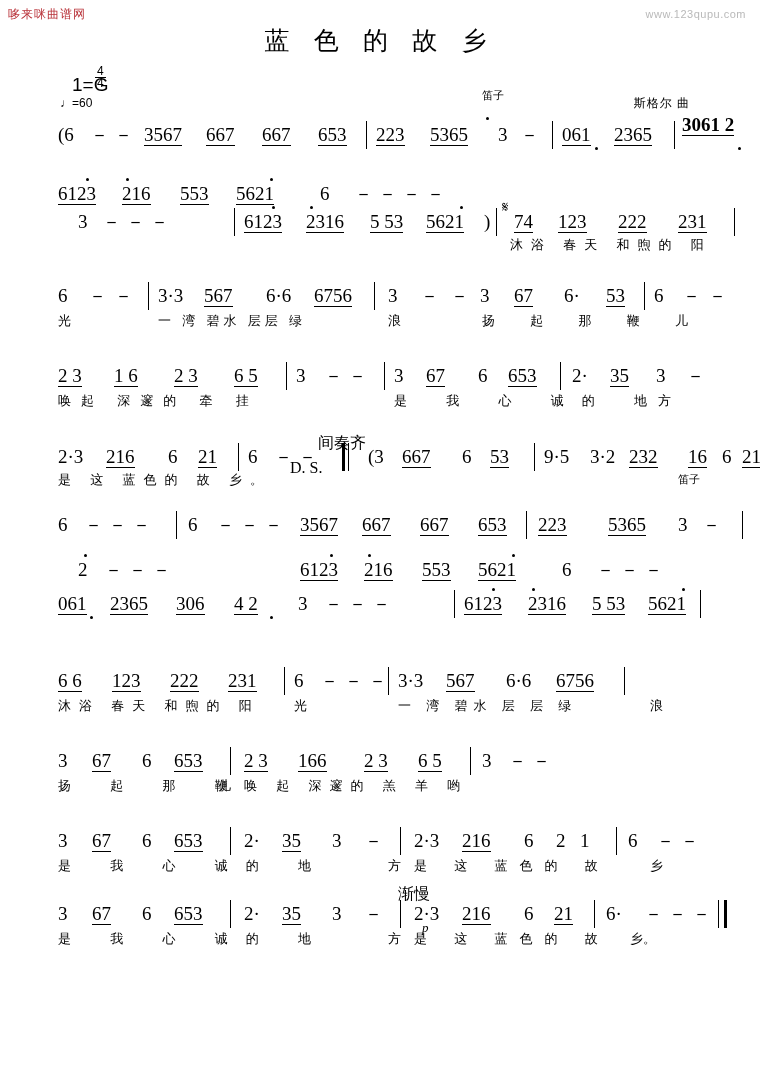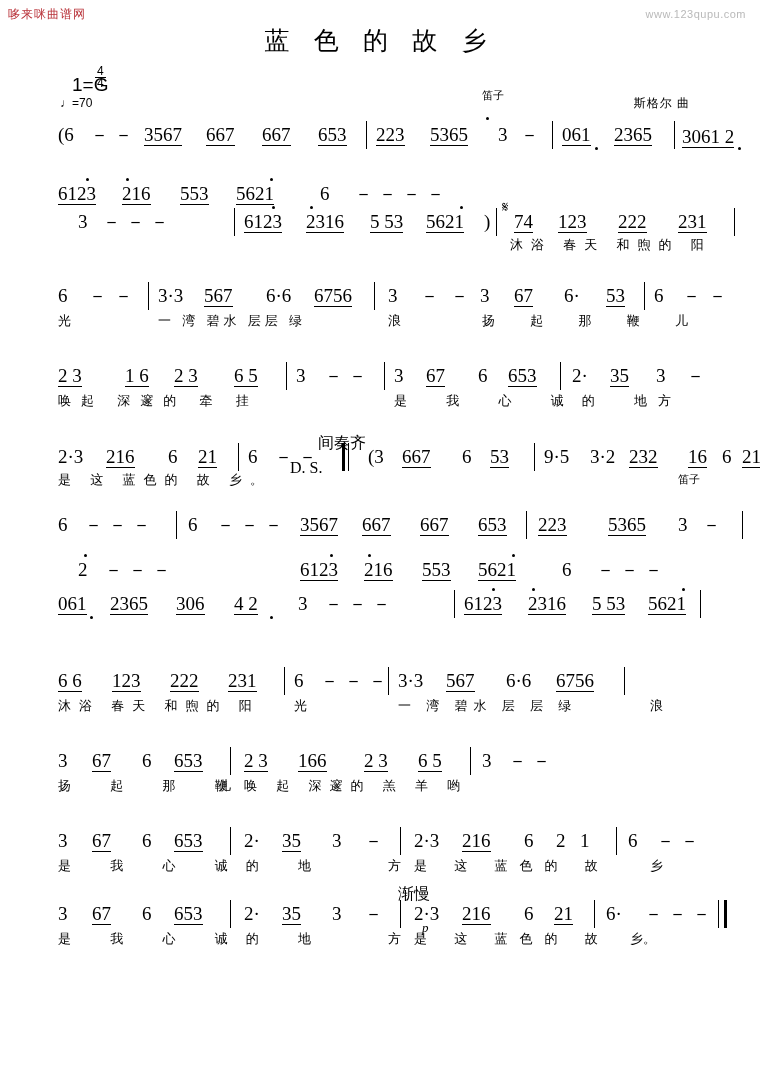--- a/index.html
+++ b/index.html
@@ -62,21 +62,21 @@
 <div class="wm-left">哆来咪曲谱网</div>
 <div class="wm-right">www.123qupu.com</div>
 
 <div class="title">蓝 色 的 故 乡</div>
 
 <div class="meta key">1=G</div>
 <div class="meta tsig">
   <b>4</b>
   <span>4</span>
 </div>
-<div class="meta tempo">♩=70</div>
+<div class="meta tempo">♩=60</div>
 <div class="meta composer">斯格尔 曲</div>
 <div class="meta instr1">笛子</div>
 <div class="meta instr2">笛子</div>
 
 <div class="row" style="top:115px;">
   <span class="n" style="left:0;top:10px;">(6</span>
   <span class="n" style="left:32px;top:10px;">－</span>
   <span class="n" style="left:56px;top:10px;">－</span>
   <span class="n und" style="left:86px;top:10px;">3567</span>
   <span class="n und" style="left:148px;top:10px;">667</span>
@@ -85,21 +85,21 @@
   <div class="bar" style="left:308px;top:6px;height:28px;"></div>
   <span class="n und" style="left:318px;top:10px;">223</span>
   <span class="n und" style="left:372px;top:10px;">5365</span>
   <span class="n" style="left:440px;top:10px;">3</span>
   <span class="n" style="left:462px;top:10px;">－</span>
   <div class="bar" style="left:494px;top:6px;height:28px;"></div>
   <span class="n und" style="left:504px;top:10px;">061</span>
   <div class="dotu" style="left:537px;top:32px;"></div>
   <span class="n und" style="left:556px;top:10px;">2365</span>
   <div class="bar" style="left:616px;top:6px;height:28px;"></div>
-  <span class="n und" style="left:624px;top:12px;">3061 2</span>
+  <span class="n und" style="left:624px;top:0;font-weight:bold;">3061 2</span>
   <div class="dotu" style="left:428px;top:2px;"></div>
   <div class="dotu" style="left:680px;top:32px;"></div>
 
 </div>
 
 <div class="row" style="top:178px;height:70px;">
   <span class="n und" style="left:0;top:6px;">6123</span>
   <span class="n und" style="left:64px;top:6px;">216</span>
   <span class="n und" style="left:122px;top:6px;">553</span>
   <span class="n und" style="left:178px;top:6px;">5621</span>
@@ -158,21 +158,21 @@
   <span class="n" style="left:624px;top:6px;">－</span>
   <span class="n" style="left:650px;top:6px;">－</span>
   <span class="lyr" style="left:0;top:34px;">光</span>
   <span class="lyr" style="left:100px;top:34px;letter-spacing:4px;">一 湾 碧水 层层 绿</span>
   <span class="lyr" style="left:330px;top:34px;">浪</span>
   <span class="lyr" style="left:424px;top:34px;letter-spacing:16px;">扬 起 那 鞭 儿</span>
 </div>
 
 <div class="row" style="top:360px;height:60px;">
   <span class="n und" style="left:0;top:6px;">2 3</span>
-  <span class="n und" style="left:67px;top:6px;">1 6</span>
+  <span class="n und" style="left:56px;top:6px;">1 6</span>
   <span class="n und" style="left:116px;top:6px;">2 3</span>
   <span class="n und" style="left:176px;top:6px;">6 5</span>
   <div class="bar" style="left:228px;top:2px;height:28px;"></div>
   <span class="n" style="left:238px;top:6px;">3</span>
   <span class="n" style="left:266px;top:6px;">－</span>
   <span class="n" style="left:290px;top:6px;">－</span>
   <div class="bar" style="left:326px;top:2px;height:28px;"></div>
   <span class="n" style="left:336px;top:6px;">3</span>
   <span class="n und" style="left:368px;top:6px;">67</span>
   <span class="n" style="left:420px;top:6px;">6</span>

